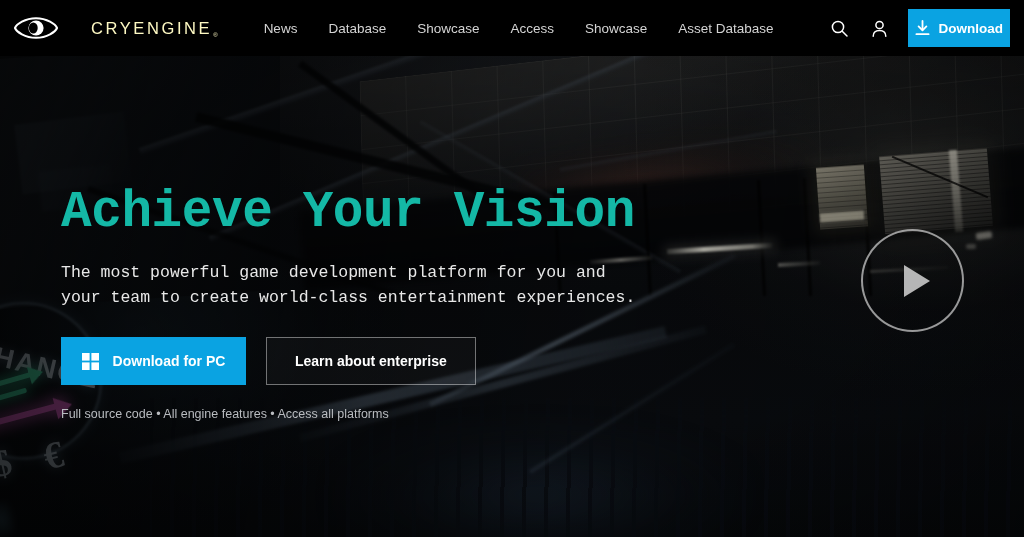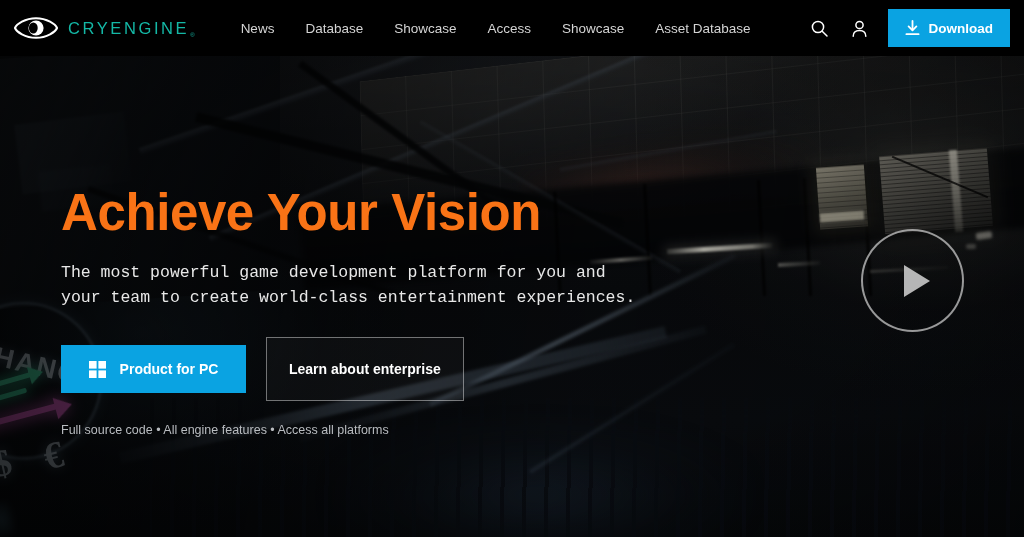--- a/index.html
+++ b/index.html
@@ -418,26 +418,27 @@
     display: flex;
     align-items: center;
     margin-left: 14px;
     gap: 10px;
     cursor: pointer;
   }
   .logo-eye { display: block; }
   .logo-word {
     display: flex;
     align-items: flex-end;
-    color: #14b8a6;
+    color: #fef9c3;
     font-size: 16.5px;
     letter-spacing: 2.6px;
     font-weight: 400;
     font-family: "Liberation Sans", sans-serif;
     white-space: nowrap;
+    margin-left: 23px;
   }
   .logo-reg {
     font-size: 6px;
     margin-left: 1px;
     margin-top: 1px;
     letter-spacing: 0;
   }
 
   .nav {
     display: flex;
@@ -469,46 +470,46 @@
     cursor: pointer;
   }
 
   .btn-download {
     display: flex;
     align-items: center;
     gap: 9px;
     background: #0aa3e2;
     color: #fff;
     height: 38px;
-    padding: 0 17px;
+    padding: 0 7px;
     font-size: 13.5px;
     font-weight: 700;
     border: none;
     cursor: pointer;
     font-family: "Liberation Sans", sans-serif;
     white-space: nowrap;
   }
 
   
   .hero-content {
     position: absolute;
     left: 61px;
     top: 186px;
     width: 640px;
     z-index: 10;
   }
 
   .hero-title {
-    color: #f97316;
+    color: #14b8a6;
     font-size: 51px;
     line-height: 1.06;
     font-weight: 700;
     letter-spacing: -0.4px;
     margin-bottom: 20px;
-    font-family: Liberation Sans, sans-serif;
+    font-family: Liberation Mono, monospace;
     white-space: nowrap;
   }
 
   .hero-sub {
     color: #e8e8e8;
     font-size: 16.5px;
     line-height: 1.52;
     font-weight: 400;
     max-width: 580px;
     margin-bottom: 27px;
@@ -536,22 +537,22 @@
     border: none;
     cursor: pointer;
     font-family: "Liberation Sans", sans-serif;
     white-space: nowrap;
   }
 
   .btn-enterprise {
     display: flex;
     align-items: center;
     justify-content: center;
-    height: 64px;
-    padding: 0 22px;
+    height: 48px;
+    padding: 0 28px;
     background: rgba(255,255,255,0.03);
     border: 1px solid rgba(255,255,255,0.42);
     color: #fff;
     font-size: 14px;
     font-weight: 700;
     cursor: pointer;
     font-family: "Liberation Sans", sans-serif;
     white-space: nowrap;
   }
 
@@ -718,21 +719,21 @@
 
       <button class="btn-pc">
         <span>
           <svg width="17" height="17" viewBox="0 0 17 17" aria-hidden="true" style="display:block">
             <rect x="0" y="0" width="7.6" height="7.6" fill="#ffffff"></rect>
             <rect x="9.4" y="0" width="7.6" height="7.6" fill="#ffffff"></rect>
             <rect x="0" y="9.4" width="7.6" height="7.6" fill="#ffffff"></rect>
             <rect x="9.4" y="9.4" width="7.6" height="7.6" fill="#ffffff"></rect>
           </svg>
         </span>
-        <span>Product for PC</span>
+        <span>Download for PC</span>
       </button>
 
       <button class="btn-enterprise">
         <span>Learn about enterprise</span>
       </button>
 
     </div>
 
     <div class="hero-features">Full source code • All engine features • Access all platforms</div>
 

